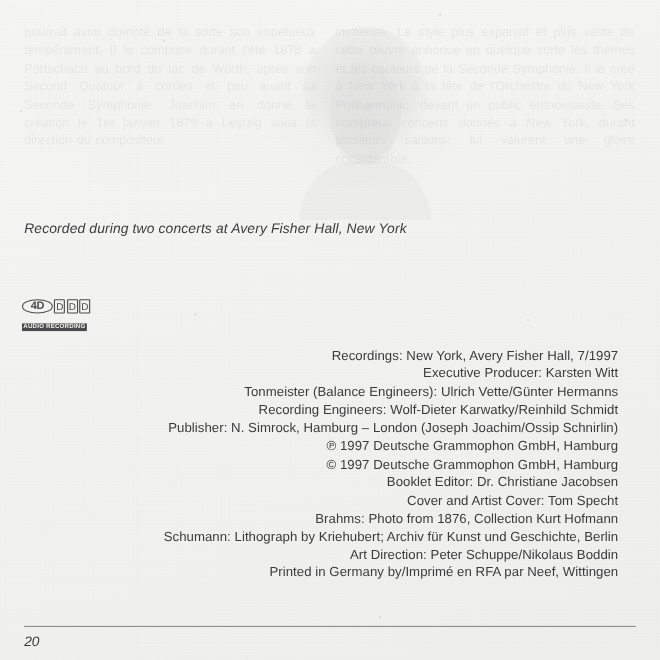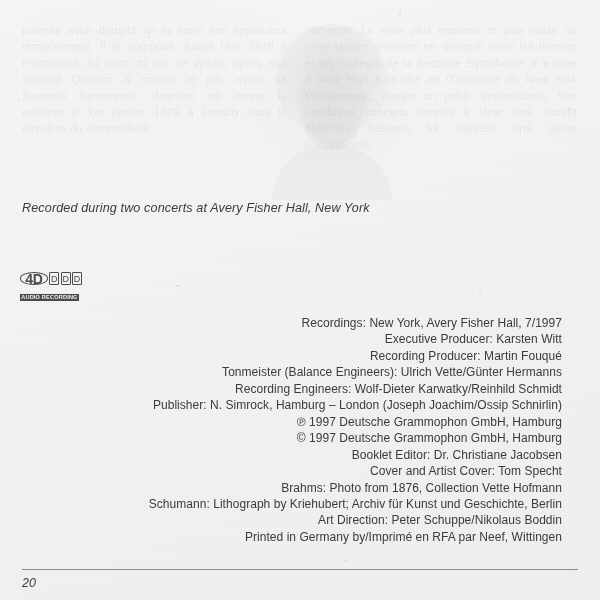--- a/index.html
+++ b/index.html
@@ -96,21 +96,21 @@
     height: 13px;
   }
   .fourd-oval {
     width: 35px;
     height: 12.5px;
     border: 1.2px solid #4a4a4c;
     border-radius: 50%;
     display: flex;
     align-items: center;
     justify-content: center;
-    font-size: 14px;
+    font-size: 10px;
     font-weight: bold;
     color: #4a4a4c;
     letter-spacing: -0.3px;
     box-sizing: border-box;
   }
   .d-box {
     width: 12px;
     height: 12.5px;
     border: 1.2px solid #4a4a4c;
     border-radius: 1px;
@@ -223,29 +223,28 @@
       <span class="d-box">D</span>
       <span class="d-box">D</span>
       <span class="d-box">D</span>
     </div>
     <span class="logo-caption">AUDIO RECORDING</span>
   </div>
 
   <div id="credits">
     <div class="credit-line">Recordings: New York, Avery Fisher Hall, 7/1997</div>
     <div class="credit-line">Executive Producer: Karsten Witt</div>
-    <div class="credit-line">Recording Producer: Martin Fouqué</div>
     <div class="credit-line">Tonmeister (Balance Engineers): Ulrich Vette/Günter Hermanns</div>
     <div class="credit-line">Recording Engineers: Wolf-Dieter Karwatky/Reinhild Schmidt</div>
     <div class="credit-line">Publisher: N. Simrock, Hamburg – London (Joseph Joachim/Ossip Schnirlin)</div>
     <div class="credit-line">℗ 1997 Deutsche Grammophon GmbH, Hamburg</div>
     <div class="credit-line">© 1997 Deutsche Grammophon GmbH, Hamburg</div>
     <div class="credit-line">Booklet Editor: Dr. Christiane Jacobsen</div>
     <div class="credit-line">Cover and Artist Cover: Tom Specht</div>
-    <div class="credit-line">Brahms: Photo from 1876, Collection Vette Hofmann</div>
+    <div class="credit-line">Brahms: Photo from 1876, Collection Kurt Hofmann</div>
     <div class="credit-line">Schumann: Lithograph by Kriehubert; Archiv für Kunst und Geschichte, Berlin</div>
     <div class="credit-line">Art Direction: Peter Schuppe/Nikolaus Boddin</div>
     <div class="credit-line">Printed in Germany by/Imprimé en RFA par Neef, Wittingen</div>
   </div>
 
   <div class="footer-rule"></div>
   <div class="page-number">20</div>
 
 </div>
 

